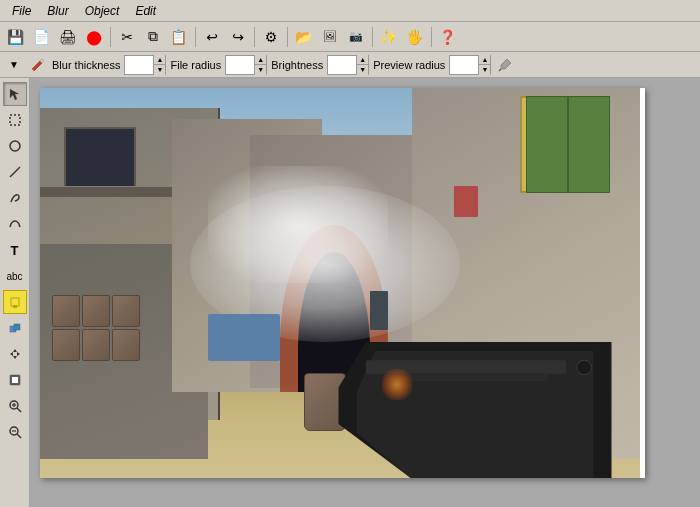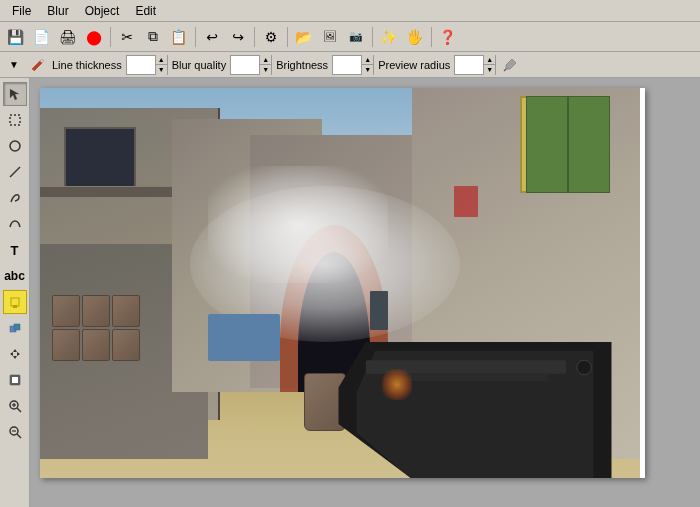--- a/index.html
+++ b/index.html
@@ -18,20 +18,21 @@
       border-bottom: 1px solid #a0a0a0;
       display: flex;
       align-items: center;
       padding: 2px 4px;
       height: 22px;
     }
     .menu-item {
       padding: 2px 8px;
       cursor: pointer;
       font-size: 12px;
+      font-style: italic;
     }
 
     
     .toolbar {
       background: #d4d0c8;
       border-bottom: 1px solid #a0a0a0;
       display: flex;
       align-items: center;
       padding: 2px 4px;
       height: 30px;
@@ -276,30 +277,30 @@
 <div class="options-bar">
   <div class="options-bar-icon" style="font-size:10px;">▼</div>
   <div class="options-bar-icon">
     <svg width="16" height="16" viewBox="0 0 16 16">
       <path d="M2 12 L10 4 L12 6 L4 14 Z" fill="#c04020" stroke="#802010" stroke-width="0.5"></path>
       <path d="M10 4 L12 2 L14 4 L12 6 Z" fill="#d0d0d0" stroke="#888" stroke-width="0.5"></path>
       <path d="M2 12 L3 14 L4 14 Z" fill="#f0e0a0"></path>
     </svg>
   </div>
 
-  <label>Line thickness</label>
+  <label>Blur thickness</label>
   <div class="spin-input">
     <input type="text" style="">
     <div class="spin-buttons">
       <button class="spin-up">▲</button>
       <button class="spin-down">▼</button>
     </div>
   </div>
 
-  <label>Blur quality</label>
+  <label>File radius</label>
   <div class="spin-input">
     <input type="text" style="">
     <div class="spin-buttons">
       <button class="spin-up">▲</button>
       <button class="spin-down">▼</button>
     </div>
   </div>
 
   <label>Brightness</label>
   <div class="spin-input">
@@ -354,21 +355,21 @@
       <svg width="14" height="14" viewBox="0 0 14 14">
           <path d="M3 11 Q5 5 8 4 Q11 3 11 6 Q11 9 7 10" fill="none" stroke="#333" stroke-width="1.5"></path>
         </svg>
     </button>
     <button class="tool-btn" title="Curve">
       <svg width="14" height="14" viewBox="0 0 14 14">
           <path d="M2 10 C4 2 10 2 12 10" fill="none" stroke="#333" stroke-width="1.5"></path>
         </svg>
     </button>
     <button class="tool-btn" title="Text" style="font-weight:bold;font-size:13px;">T</button>
-    <button class="tool-btn" title="Label" style="font-size:12px;font-weight:bold;">abc</button>
+    <button class="tool-btn" title="Label" style="font-size:10px;font-weight:normal;">abc</button>
     <button class="tool-btn" title="Highlight" style="background:#f0e040;border:1px solid #c0a000;">
       <svg width="14" height="14" viewBox="0 0 14 14">
           <rect x="3" y="3" width="8" height="8" fill="#f0e040" stroke="#c0a000" stroke-width="1"></rect>
           <path d="M5 10 L5 13 L9 13 L9 10" fill="#c0a000"></path>
         </svg>
     </button>
     <button class="tool-btn" title="Object">
       <svg width="14" height="14" viewBox="0 0 14 14">
           <rect x="2" y="5" width="6" height="6" fill="#6080c0" stroke="#4060a0" stroke-width="0.5"></rect>
           <rect x="6" y="3" width="6" height="6" fill="#4080a0" stroke="#306080" stroke-width="0.5"></rect>

